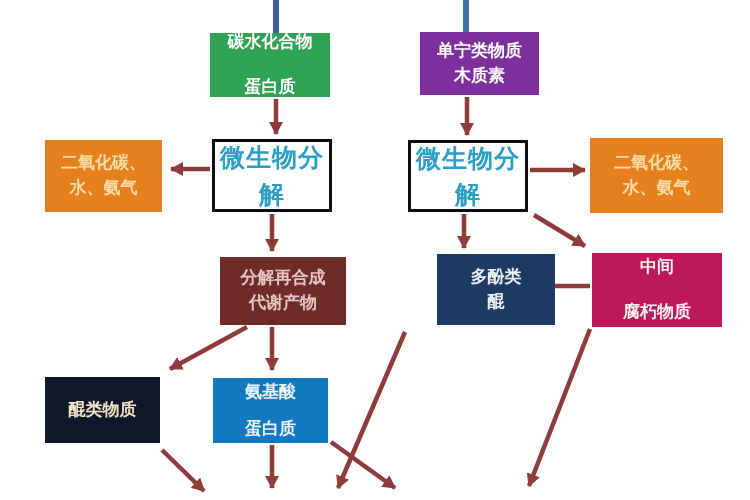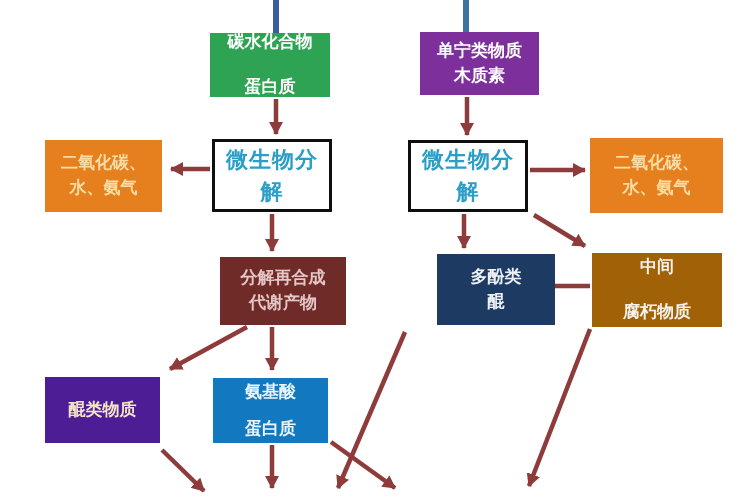--- a/index.html
+++ b/index.html
@@ -8,21 +8,21 @@
     font-family:"Liberation Sans", sans-serif;overflow:hidden;
   }
   .node{
     position:absolute;display:flex;flex-direction:column;
     align-items:center;justify-content:center;
     font-weight:bold;font-size:17px;line-height:1.45;text-align:center;
     box-sizing:border-box;
   }
   .node.plain{
     background:#ffffff;border:3px solid #0e0e0e;
-    font-size:22px;letter-spacing:1px;
+    font-size:25px;letter-spacing:1px;
   }
   svg.wires{position:absolute;left:0;top:0;width:750px;height:500px;}
   svg.wires line{stroke-linecap:butt;}
 </style>
 </head>
 <body>
 
 <div id="stage">
 
   <svg class="wires" viewBox="0 0 750 500" xmlns="http://www.w3.org/2000/svg">
@@ -83,26 +83,26 @@
   <div class="node" style="left: 220px; top: 257px; width: 126px; height: 68px; background: rgb(111, 43, 40); color: rgb(229, 198, 198);">
     <span>分解再合成</span>
     <span>代谢产物</span>
   </div>
 
   <div class="node" style="left: 407px; top: 254px; width: 118px; height: 71px; background: rgb(29, 58, 99); color: rgb(237, 241, 245); margin-left: 30px;">
     <span>多酚类</span>
     <span>醌</span>
   </div>
 
-  <div class="node" style="left: 592px; top: 253px; width: 130px; height: 74px; background: #a16207; color: rgb(245, 242, 238); gap: 20px;">
+  <div class="node" style="left: 592px; top: 253px; width: 130px; height: 74px; background: #be185d; color: rgb(245, 242, 238); gap: 20px;">
     <span>中间</span>
     <span>腐朽物质</span>
   </div>
 
-  <div class="node" style="left: 45px; top: 377px; width: 115px; height: 66px; background: #4c1d95; color: rgb(244, 228, 198);">
+  <div class="node" style="left: 45px; top: 377px; width: 115px; height: 66px; background: #0f172a; color: rgb(244, 228, 198);">
     <span>醌类物质</span>
   </div>
 
   <div class="node" style="left: 213px; top: 378px; width: 115px; height: 65px; background: rgb(18, 120, 191); color: rgb(234, 244, 251); gap: 12px;">
     <span>氨基酸</span>
     <span>蛋白质</span>
   </div>
 
 </div>
 

